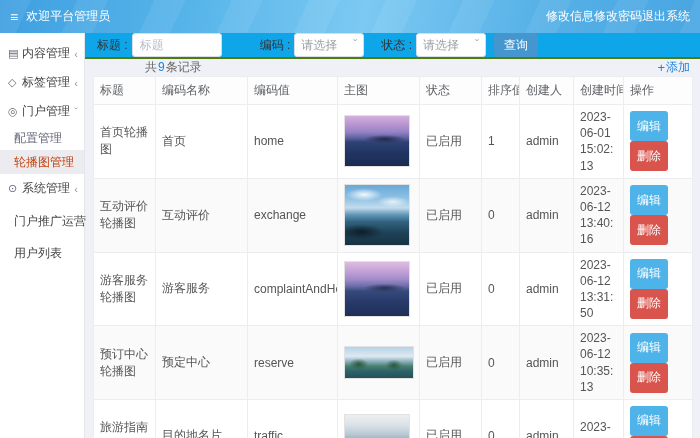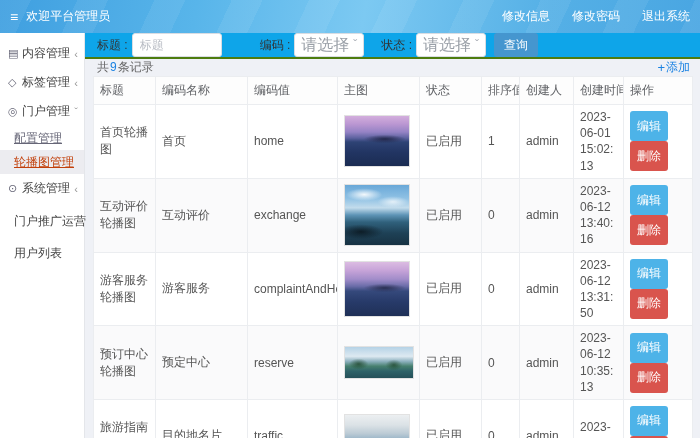--- a/index.html
+++ b/index.html
@@ -10,59 +10,59 @@
   .top-header {
     height:33px; display:flex; align-items:center;
     background:
       repeating-linear-gradient(115deg, rgba(255,255,255,0.07) 0 28px, rgba(255,255,255,0) 28px 70px),
       linear-gradient(100deg,#3f9fe0 0%,#58b5ea 28%,#7cc9f2 52%,#55b0e6 78%,#49a6e2 100%);
     color:#fff;
   }
   .brand { width:85px; padding-left:13px; font-size:13px; font-weight:bold; letter-spacing:.5px; white-space:nowrap; }
   .hamburger { margin-left:10px; font-size:14px; cursor:pointer; }
   .welcome { margin-left:8px; font-size:12px; }
-  .header-links { margin-left:auto; margin-right:10px; display:flex; gap:22px; }
+  .header-links { margin-left:auto; margin-right:10px; display:flex; }
   .header-links a { color:#fff; text-decoration:none; font-size:12px; cursor:pointer; }
 
   
   .layout { display:flex; height:405px; }
   .sidebar { width:85px; background:#fff; border-right:1px solid #e4e6ea; padding-top:6px; flex:none; }
   .side-item { display:flex; align-items:center; height:29px; padding:0 6px 0 8px; color:#444; cursor:pointer; }
   .side-item .s-icon { width:14px; font-size:11px; color:#667; flex:none; }
   .side-item .s-label { flex:1; font-size:12px; white-space:nowrap; overflow:hidden; }
   .side-item .s-chev { color:#999; font-size:11px; flex:none; }
-  .sub-item { height:24px; padding-left:14px; display:flex; align-items:center; color:#667; font-size:12px; cursor:pointer; white-space:nowrap;text-decoration:underline; }
+  .sub-item { height:24px; padding-left:14px; display:flex; align-items:center; color:#667; font-size:12px; cursor:pointer; white-space:nowrap; }
   .sub-item.active { background:#ececf0; color:#c2410c; }
   .plain-item { height:28px; padding-left:14px; display:flex; align-items:center; color:#444; font-size:12px; cursor:pointer; white-space:nowrap; margin-top:4px; }
 
   
   .main { flex:1; display:flex; flex-direction:column; overflow:hidden; }
   .filter-bar {
     height:31px; display:flex; align-items:center; padding-left:12px;
     background:#0ea5e9; border-bottom:2px solid #4d7c0f;
   }
   .filter-bar label { color:#333; margin-right:4px; white-space:nowrap; }
   .text-input {
     width:90px; height:24px; border:1px solid #d9dde3; border-radius:3px;
     background:#fff; padding:0 7px; font-size:12px; color:#333; outline:none;
   }
   .text-input::placeholder { color:#b8bcc4; }
   .gap-lg { width:38px; } .gap-md { width:17px; } .gap-sm { width:8px; }
   .select-box {
     width:70px; height:24px; border:1px solid #d9dde3; border-radius:3px; background:#fff;
     display:flex; align-items:center; padding:0 6px; color:#9aa0a8; cursor:pointer;
   }
-  .select-box .sel-val { flex:1; font-size:16px; }
+  .select-box .sel-val { flex:1; font-size:12px; }
   .select-box .chev { color:#b0b4bb; font-size:12px; }
   .search-btn {
     height:24px; padding:0 10px; border:none; border-radius:3px;
     background:#4596cf; color:#fff; font-size:12px; cursor:pointer;
   }
 
-  .toolbar { height:32px; display:flex; align-items:flex-start; padding:0 10px 0 12px; }
+  .toolbar { height:32px; display:flex; align-items:flex-start; padding:0 10px 0 12px;margin-left:48px; }
   .record-count { color:#666; }
   .record-count .num { color:#1a82e2; padding:0 1px; }
   .add-link { margin-left:auto; color:#1a82e2; text-decoration:none; cursor:pointer; font-size:12px; display:flex; align-items:center; }
   .add-link .plus { font-size:13px; margin-right:1px; }
 
   
   .table-wrap { margin:0 8px; flex:1; }
   table { width:100%; border-collapse:collapse; background:#fff; table-layout:fixed; }
   th, td { border:1px solid #ebedf0; font-weight:normal; text-align:left; padding:4px 6px; vertical-align:middle; overflow:hidden; }
   thead th { height:28px; color:#606266; background:#fdfdfd; font-size:12px; white-space:nowrap; }

